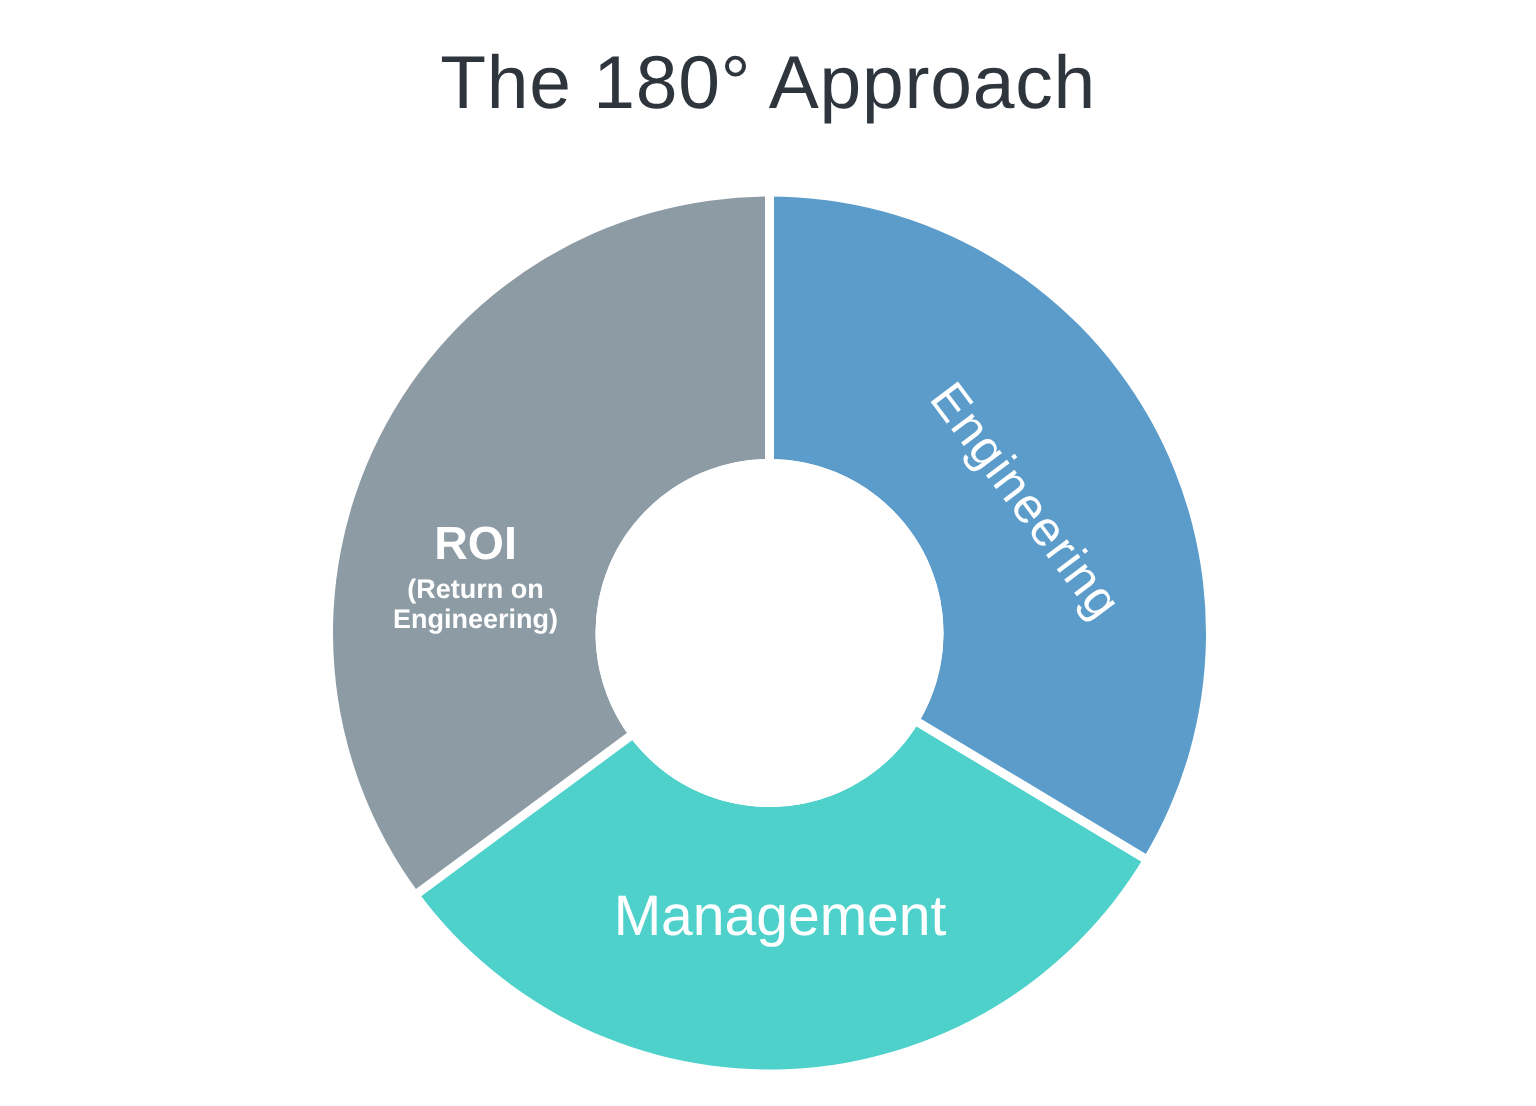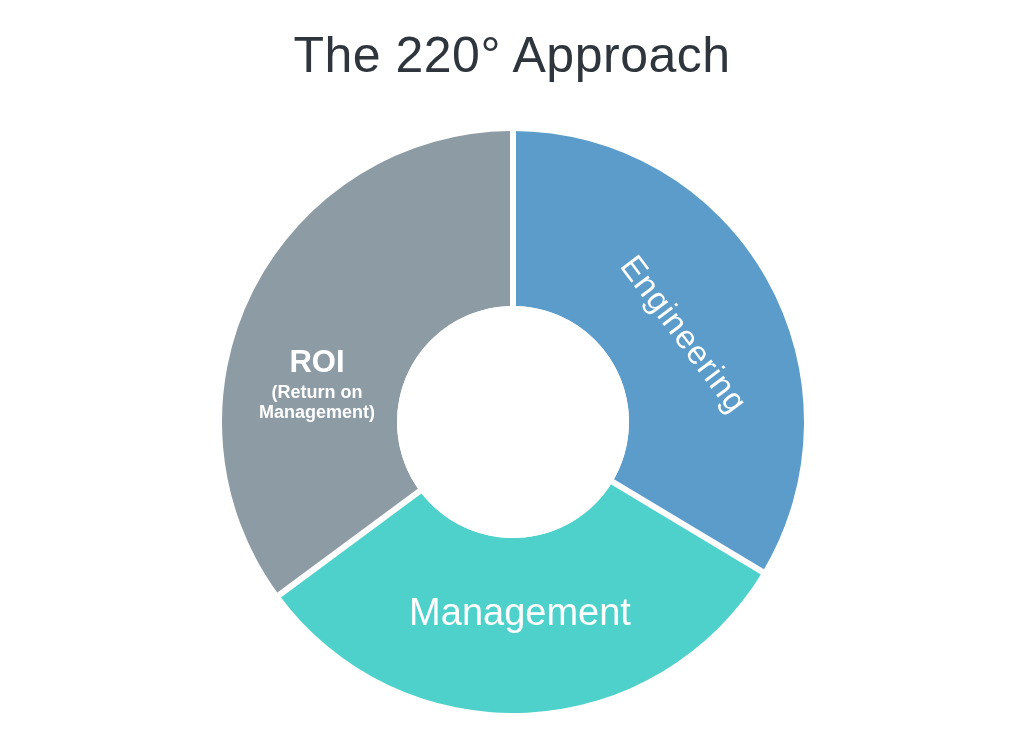--- a/index.html
+++ b/index.html
@@ -81,25 +81,25 @@
         <path d="M 279.0776535603899 595.0934309446404 A 291 291 0 0 1 512.9999999999999 131 L 513 306 A 116 116 0 0 0 419.75260416840285 490.9994432631556 Z" fill="#8d9ba4"></path>
       </g>
     <g id="separators-group">
         <line x1="513" y1="422" x2="513" y2="129" stroke="#ffffff" stroke-width="6"></line>
         <line x1="513" y1="422" x2="764.1500191057189" y2="572.9061559486458" stroke="#ffffff" stroke-width="6"></line>
         <line x1="513" y1="422" x2="277.46993983915536" y2="596.2830765181432" stroke="#ffffff" stroke-width="6"></line>
       </g>
     <circle id="donut-hole" fill="#ffffff" cx="513" cy="422" r="116"></circle>
   </svg>
 
-  <div id="chart-title" style="color: rgb(46, 53, 60);">The 220° Approach</div>
+  <div id="chart-title" style="color: rgb(46, 53, 60);">The 180° Approach</div>
 
   <div class="seg-label" id="label-engineering">Engineering</div>
 
   <div class="seg-label" id="label-management">Management</div>
 
   <div class="seg-label" id="label-roi">
     <span class="roi-main">ROI</span>
     <span class="roi-sub">(Return on</span>
-    <span class="roi-sub">Management)</span>
+    <span class="roi-sub">Engineering)</span>
   </div>
 
 </div>
 
 </body></html>

